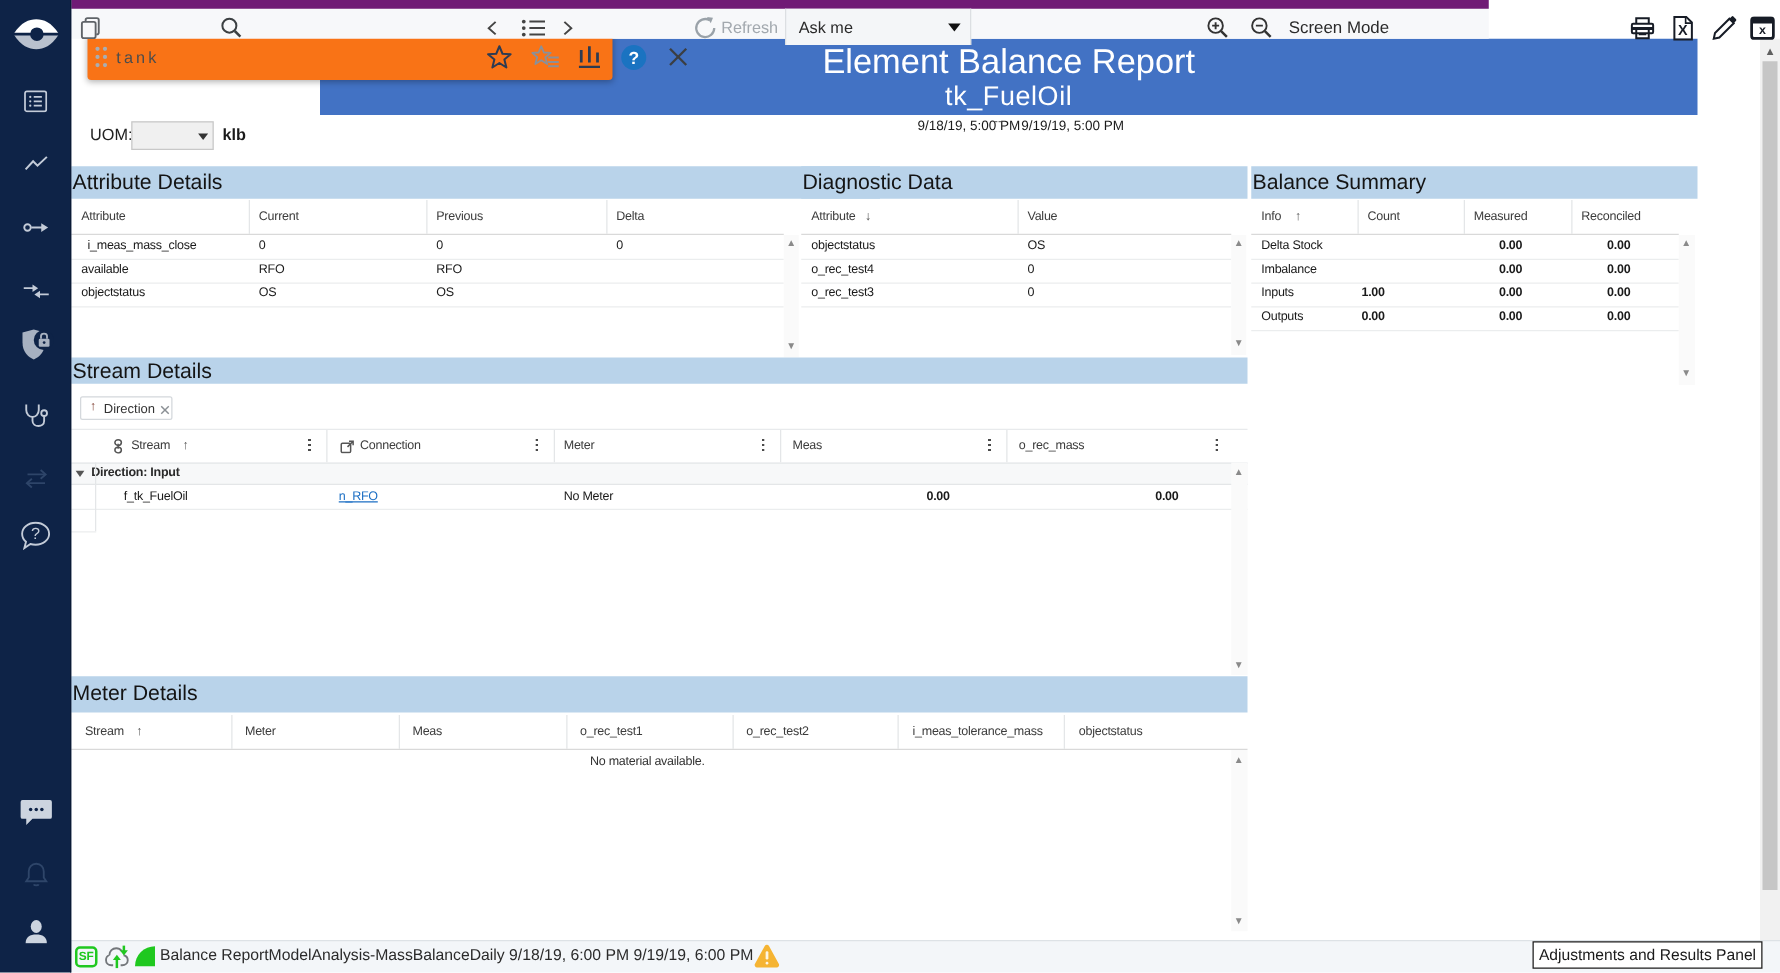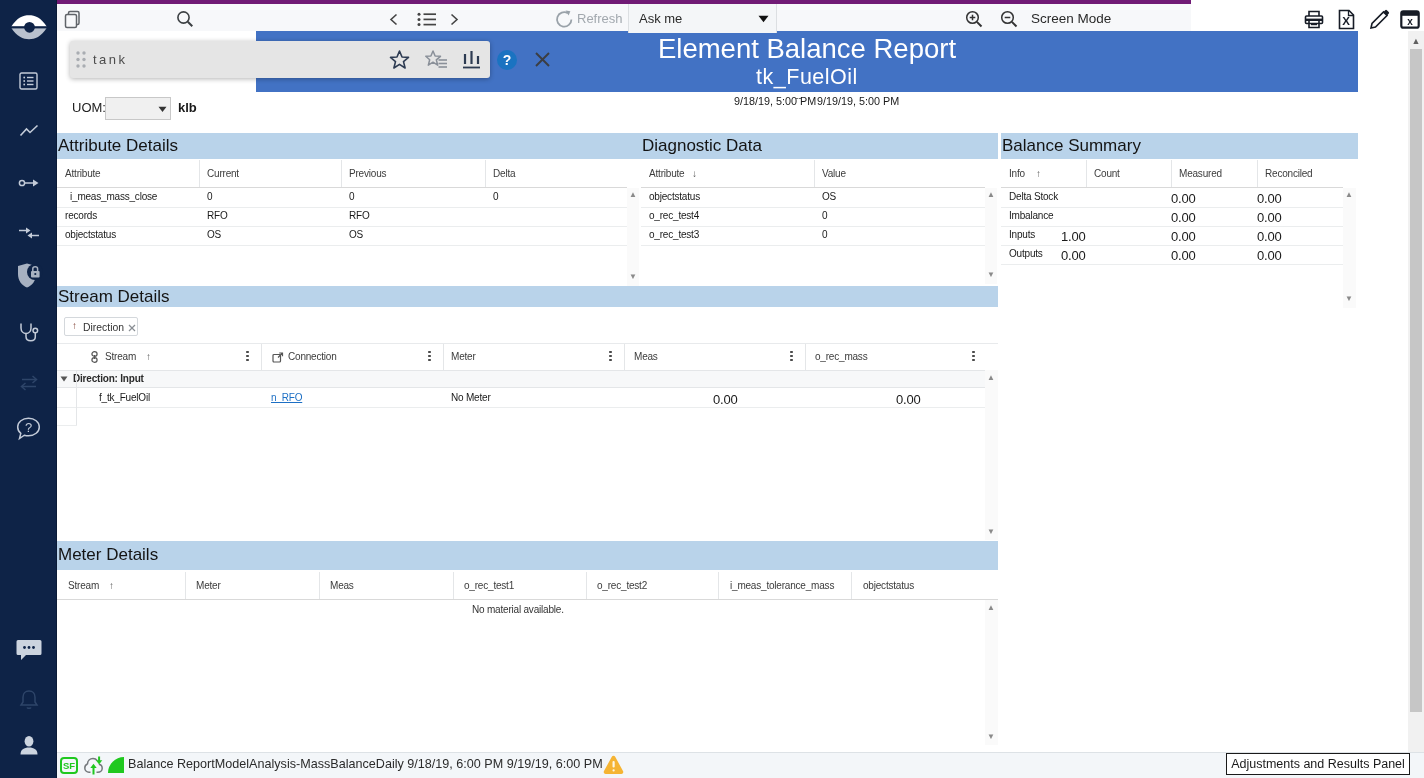--- a/index.html
+++ b/index.html
@@ -3,35 +3,35 @@
 <meta charset="utf-8">
 <style>
   * { margin:0; padding:0; box-sizing:border-box; }
   html,body { width:1424px; height:778px; overflow:hidden; background:#fff;
     font-family:"Liberation Sans", sans-serif; }
   .abs { position:absolute; }
   #sidebar { position:absolute; left:0; top:0; width:57px; height:778px;
     background:#0e2347; border-right:1px solid #0a1a36; z-index:50; }
   .sic { position:absolute; left:0; width:57px; text-align:center; }
   #toolbar { position:absolute; left:57px; top:0; width:1134px; height:31px;
-    background:#f7f8fa; border-top:4px solid #701a75; z-index:20; }
+    background:#f7f8fa; border-top:7px solid #701a75; z-index:20; }
   #banner { position:absolute; left:256px; top:31px; width:1102px; height:61px;
     background:#4272c4; color:#fff; text-align:center; z-index:5; }
   #banner .t1 { font-size:27.5px; margin-top:2px; letter-spacing:0; }
   #banner .t2 { font-size:21.5px; margin-top:0px; letter-spacing:0.5px; }
-  #overlay { position:absolute; left:70px; top:41px; width:420px; height:37px;
-    background:#e5e5e5; border-radius:3px; box-shadow:0 1px 5px rgba(0,0,0,0.30);
+  #overlay { position:absolute; left:70px; top:27px; width:420px; height:37px;
+    background:#f97316; border-radius:3px; box-shadow:0 1px 5px rgba(0,0,0,0.30);
     z-index:10; }
   .sec { position:absolute; background:#b9d3ea; color:#141414; font-size:17px;
     line-height:26px; padding-left:1px; overflow:hidden; }
   .hcell { position:absolute; font-size:10px; letter-spacing:-0.2px; color:#3c3c3c; }
   .vline { position:absolute; width:1px; background:#e4e6e8; }
   .hline { position:absolute; height:1px; background:#ebedee; }
   .cell { position:absolute; font-size:10px; letter-spacing:-0.2px; color:#1a1a1a; }
-  .rnum { position:absolute; font-size:13px; letter-spacing:-0.2px; color:#1a1a1a; text-align:left; }
+  .rnum { position:absolute; font-size:10px; letter-spacing:-0.2px; color:#1a1a1a; text-align:center;font-weight:bold; }
   .sb { position:absolute; background:#fafafa; }
   .sbarrow { position:absolute; font-size:8px; color:#8a8a8a; width:12px; text-align:center; }
   #statusbar { position:absolute; left:57px; top:752px; width:1367px; height:26px;
     background:#f3f6f9; border-top:1px solid #dde2e6; z-index:15; }
   .kebab { width:3px; height:12px; background:radial-gradient(circle 1.1px at 1.5px 2px, #4a4a4a 1.1px, transparent 1.2px),
     radial-gradient(circle 1.1px at 1.5px 6px, #4a4a4a 1.1px, transparent 1.2px),
     radial-gradient(circle 1.1px at 1.5px 10px, #4a4a4a 1.1px, transparent 1.2px); }
 </style>
 </head>
 <body>
@@ -170,21 +170,21 @@
   <div class="hcell" style="left:493px;top:168px;">Delta</div>
   <div class="vline" style="left:199px;top:160px;height:27px;"></div>
   <div class="vline" style="left:341px;top:160px;height:27px;"></div>
   <div class="vline" style="left:485px;top:160px;height:27px;"></div>
   <div class="hline" style="left:57px;top:187px;width:570px;background:#d9d9d9;"></div>
   <div class="cell" style="left:70px;top:191px;">i_meas_mass_close</div>
   <div class="cell" style="left:207px;top:191px;">0</div>
   <div class="cell" style="left:349px;top:191px;">0</div>
   <div class="cell" style="left:493px;top:191px;">0</div>
   <div class="hline" style="left:57px;top:207px;width:570px;"></div>
-  <div class="cell" style="left:65px;top:210px;">records</div>
+  <div class="cell" style="left:65px;top:210px;">available</div>
   <div class="cell" style="left:207px;top:210px;">RFO</div>
   <div class="cell" style="left:349px;top:210px;">RFO</div>
   <div class="hline" style="left:57px;top:226px;width:570px;"></div>
   <div class="cell" style="left:65px;top:229px;">objectstatus</div>
   <div class="cell" style="left:207px;top:229px;">OS</div>
   <div class="cell" style="left:349px;top:229px;">OS</div>
   <div class="hline" style="left:57px;top:245px;width:570px;"></div>
   <div class="sb" style="left:627px;top:188px;width:12px;height:98px;"></div>
   <div class="sbarrow" style="left:627px;top:190px;">▲</div>
   <div class="sbarrow" style="left:627px;top:272px;">▼</div>

